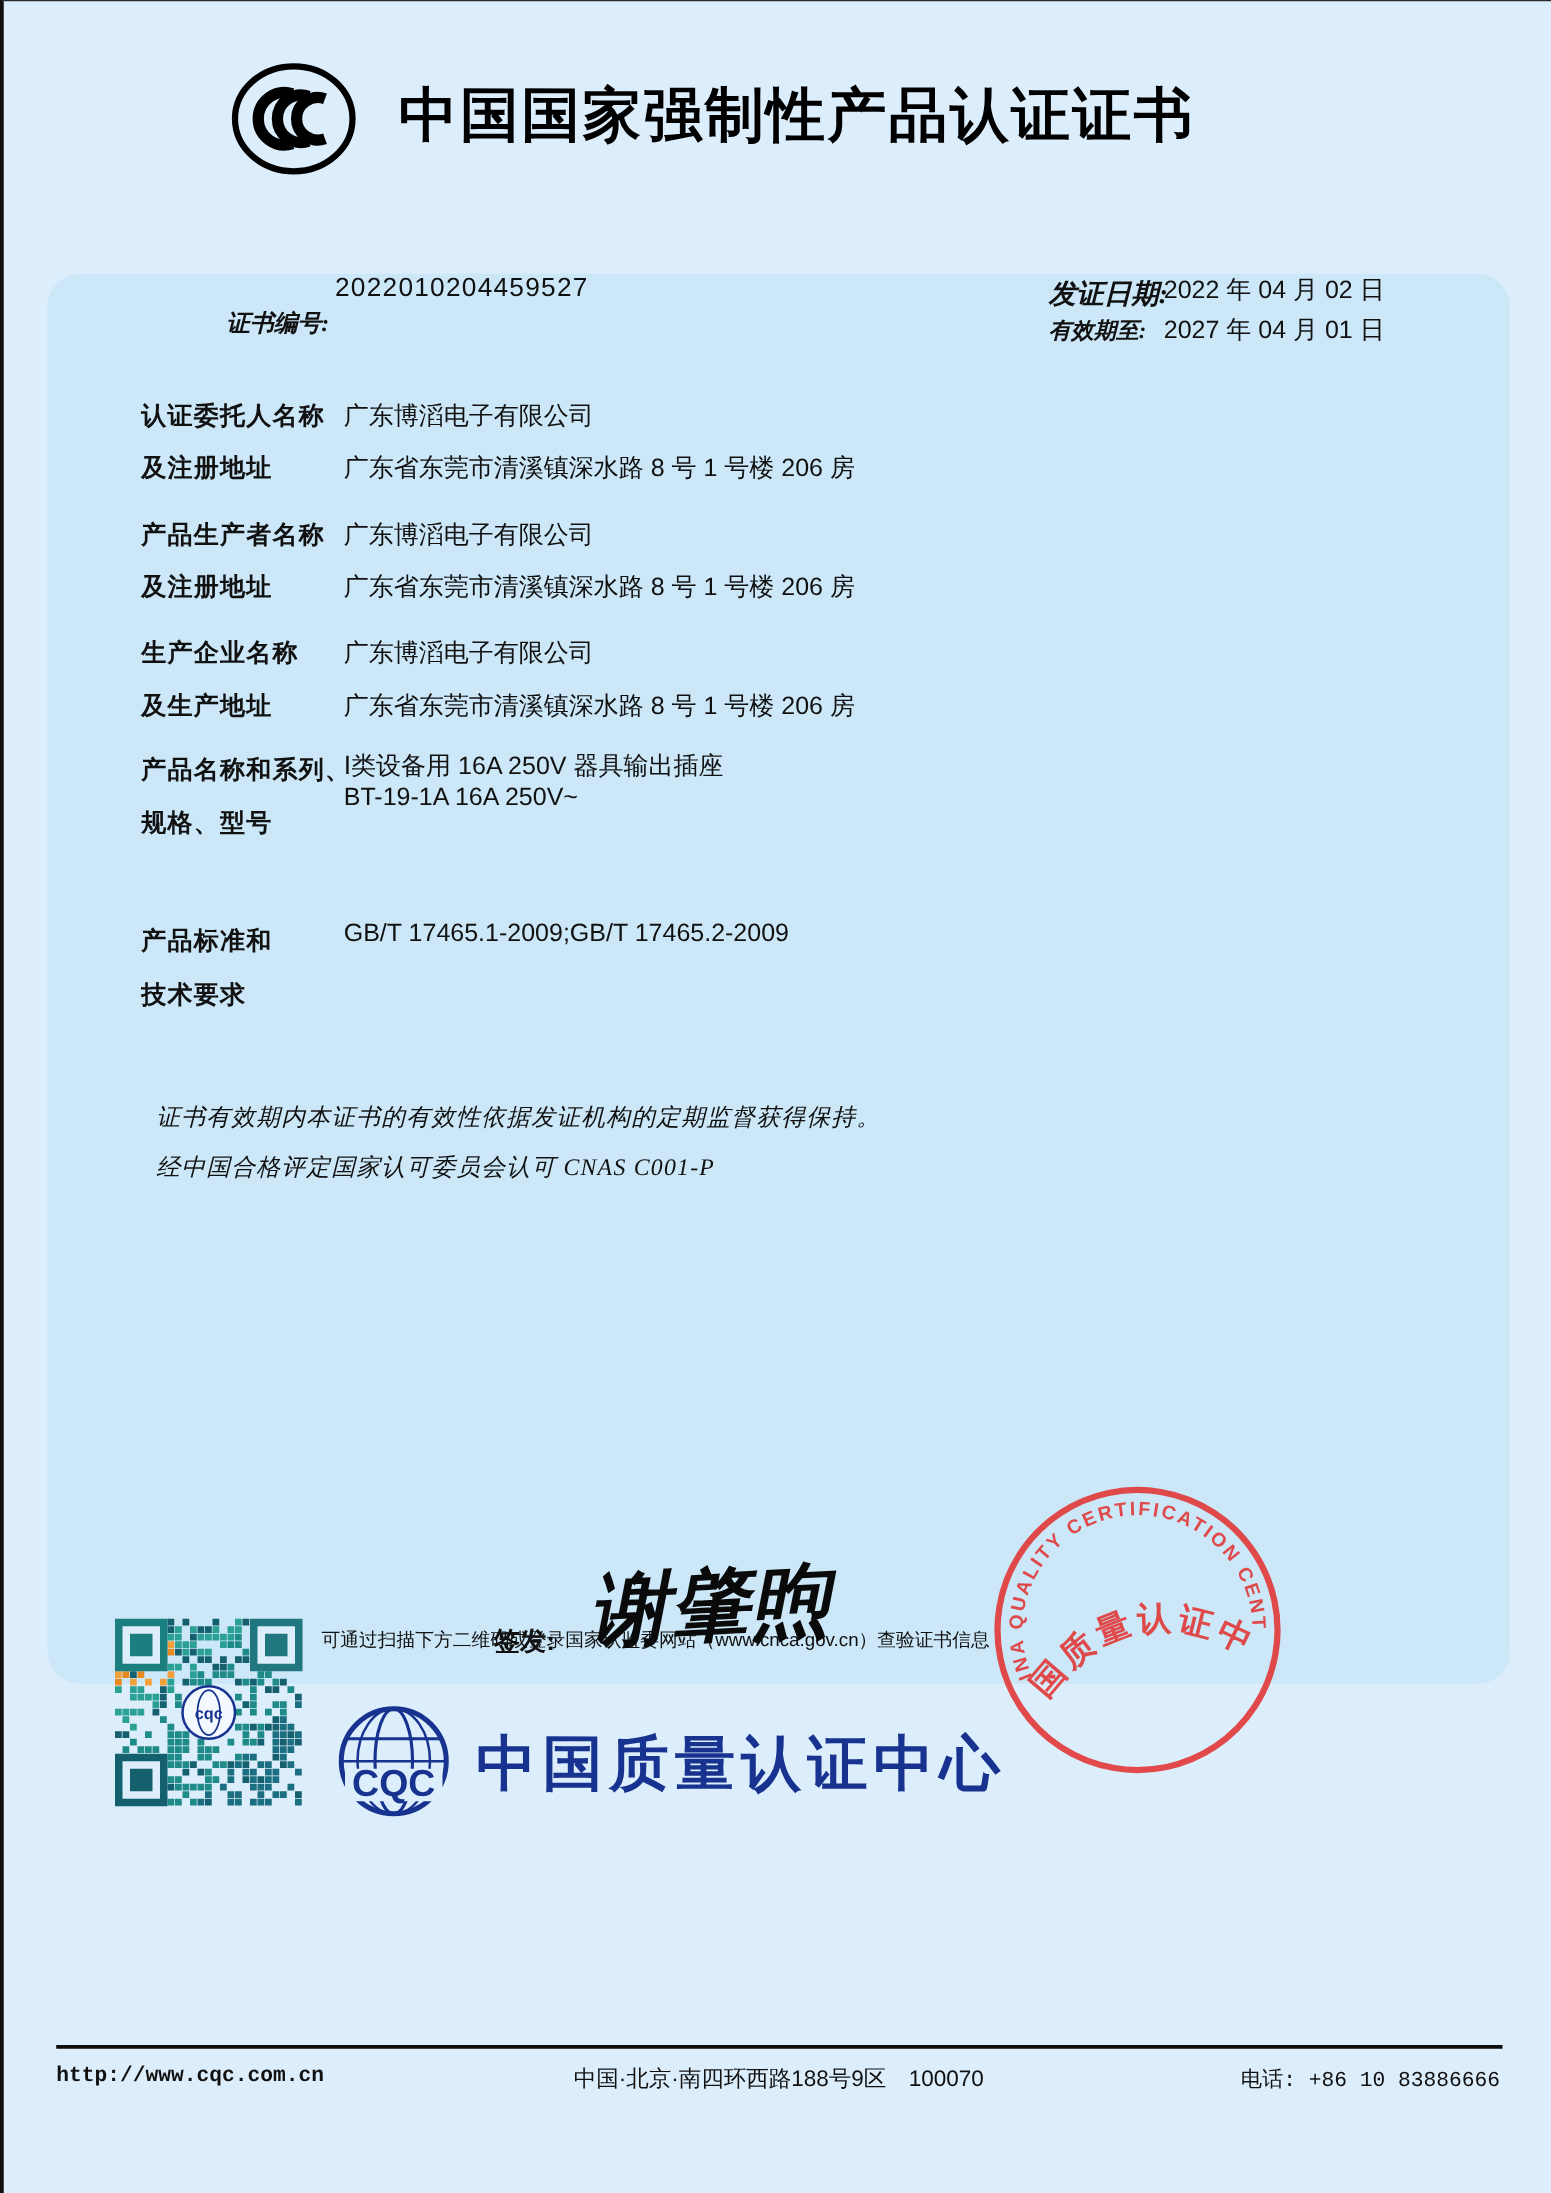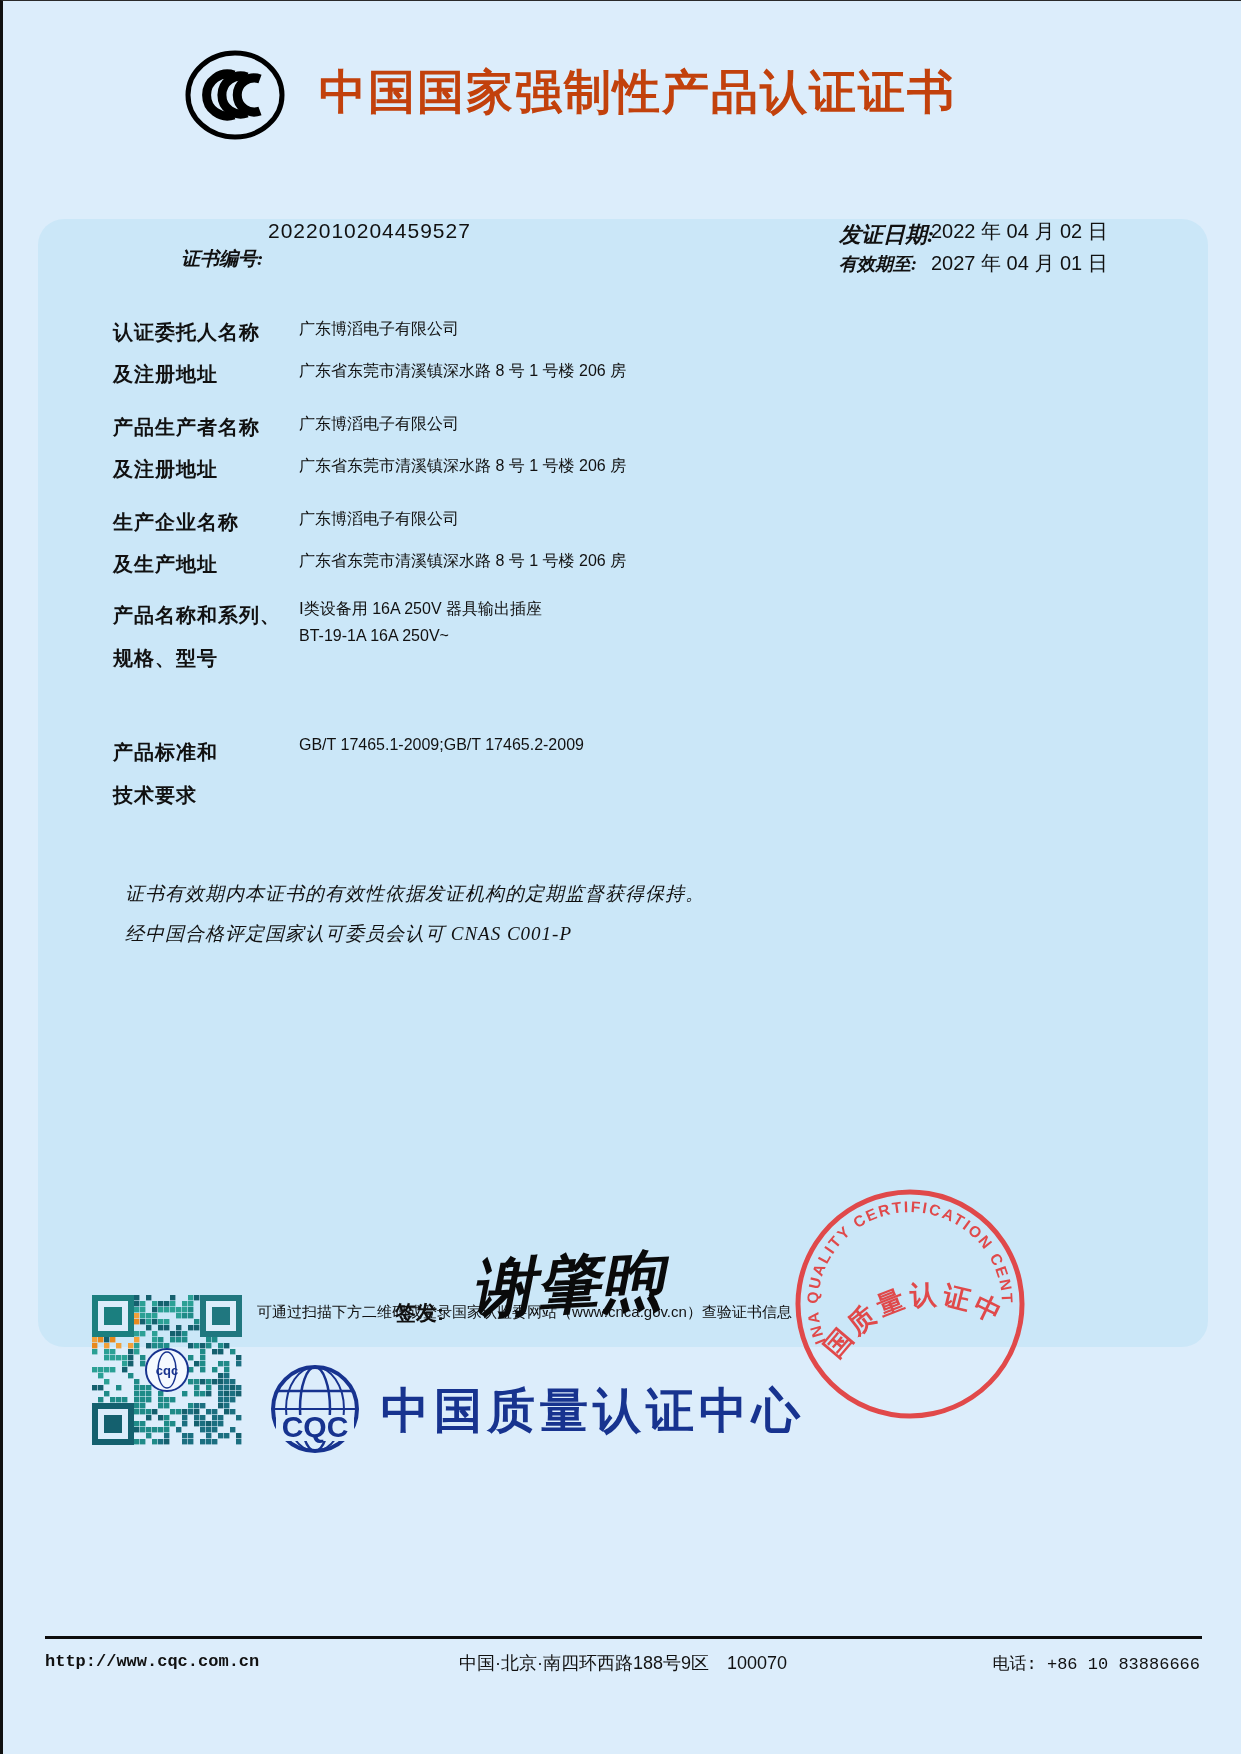--- a/index.html
+++ b/index.html
@@ -4,34 +4,34 @@
 <style>
   html,body{margin:0;padding:0;background:#9a9a9a;}
   .page{
     position:relative; width:1241px; height:1754px; margin:0 auto;
     background:#dcedfb; overflow:hidden;
     border-left:3px solid #101010; border-bottom:4px solid #101010; border-top:1px solid #2a2a2a;
     font-family:"Liberation Sans","DejaVu Sans",sans-serif; color:#111;
   }
   .abs{position:absolute;}
   
-  .title{left:316px; top:60px; font-size:47px; font-weight:bold; letter-spacing:2px; color:#c2410c;}
+  .title{left:316px; top:60px; font-size:47px; font-weight:bold; letter-spacing:2px; color:#000000;}
   
   .panel{left:35px; top:218px; width:1170px; height:1128px; background:#cbe7f8; border-radius:26px;}
   
   .kai{font-family:"Liberation Serif","DejaVu Serif",serif; font-style:italic; font-weight:bold;}
   .cert-label{left:178px; top:221px; font-size:19px;margin-top:24px;}
   .cert-value{left:265px; top:218px; font-size:21px; letter-spacing:1px;}
   .issue-label{left:836px; top:219px; font-size:22px;}
   .issue-value{left:928px; top:217px; font-size:20px;}
   .valid-label{left:836px; top:251px; font-size:18px;}
   .valid-value{left:928px; top:249px; font-size:20px;}
   
   .flabel{left:110px; font-size:20px; font-weight:bold; letter-spacing:1px;}
-  .fvalue{left:296px; font-size:16px;}
+  .fvalue{left:272px; font-size:20px;}
   
   .stmt{left:122px; font-size:19px; font-family:"Liberation Serif","DejaVu Serif",serif; font-style:italic; letter-spacing:1px;}
   
   .qr-note{left:35px; top:1302px; width:973px; text-align:center; font-size:15px;}
   
   .sign-label{left:392px; top:1298px; font-size:21px; font-weight:bold;text-align:right;}
   .signature{
     left:468px; top:1240px; font-size:64px; font-weight:bold; font-style:italic;
     font-family:"DejaVu Serif","Liberation Serif",serif; transform:rotate(-3deg); color:#0a0a0a;
   }

